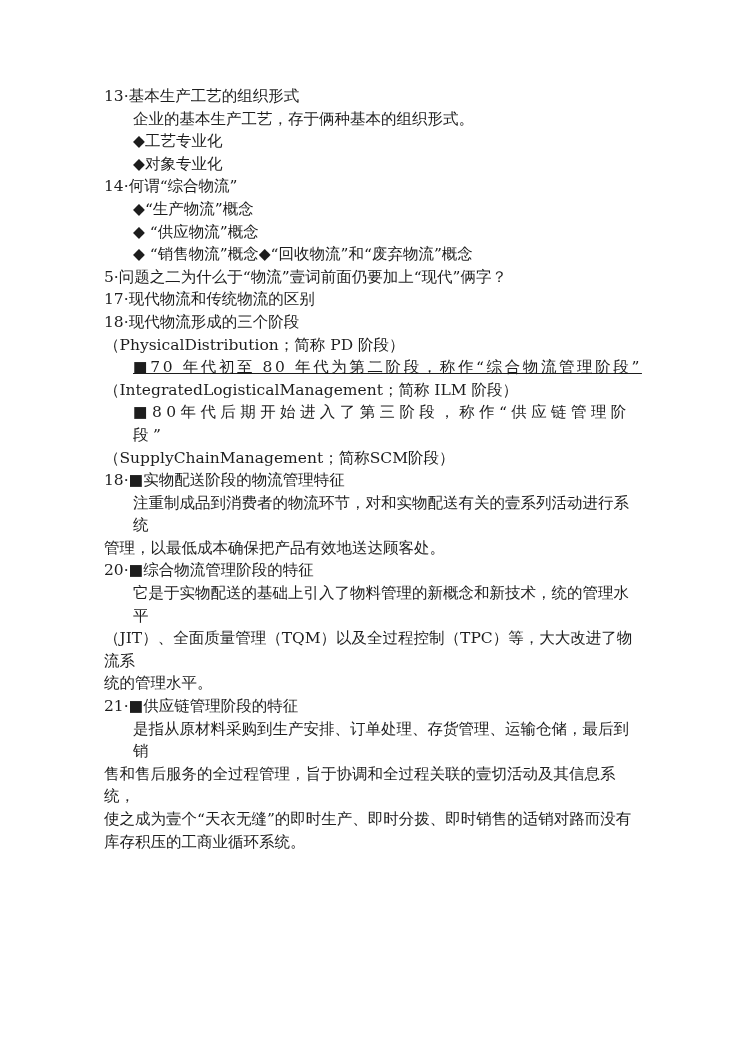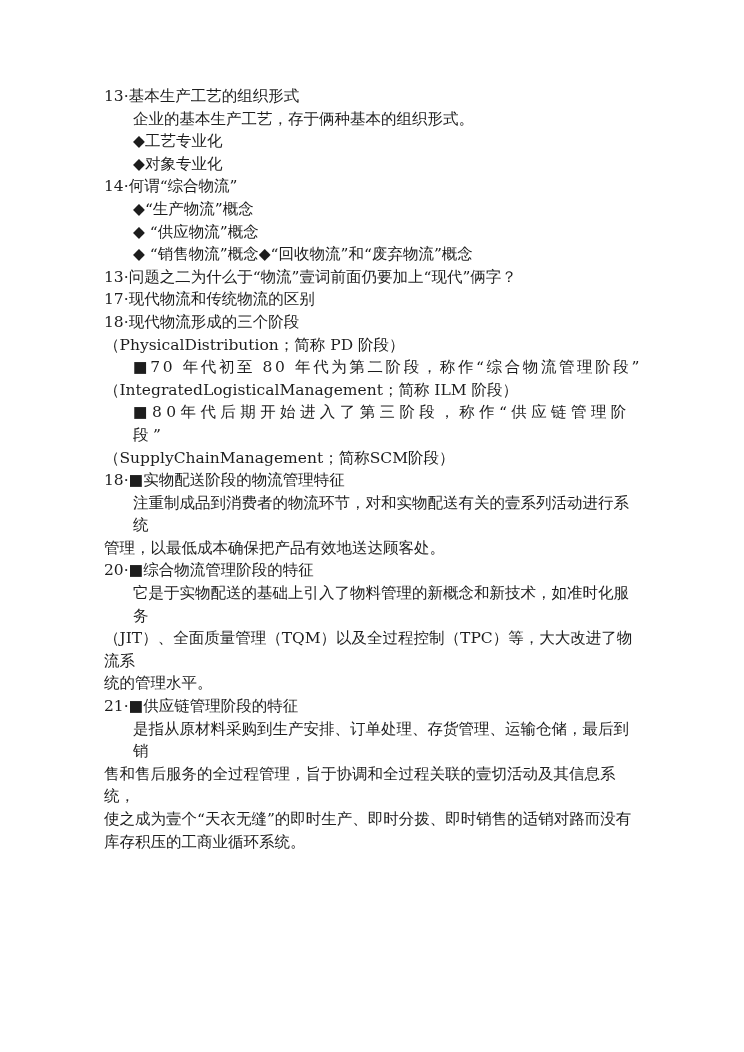--- a/index.html
+++ b/index.html
@@ -25,49 +25,49 @@
     font-family: "DejaVu Serif", "Liberation Serif", serif;
     font-size: 15.5px;
     line-height: 22.6px;
     color: #1d1d1d;
     white-space: pre-wrap;
     min-height: 22.6px;
   }
   
   .in1 { padding-left: 29px; }
   
-  .ls1 { letter-spacing: 2.6px; }
+  .ls1 { letter-spacing: 2.6px; text-decoration: underline; }
   .ls2 { letter-spacing: 4.4px; }
 </style>
 </head>
 <body>
 
 <div class="page">
   <div class="textblock">
     <div class="line">13·基本生产工艺的组织形式</div>
     <div class="line in1">企业的基本生产工艺，存于俩种基本的组织形式。</div>
     <div class="line in1">◆工艺专业化</div>
     <div class="line in1">◆对象专业化</div>
     <div class="line">14·何谓“综合物流”</div>
     <div class="line in1">◆“生产物流”概念</div>
     <div class="line in1">◆ “供应物流”概念</div>
     <div class="line in1">◆ “销售物流”概念◆“回收物流”和“废弃物流”概念</div>
-    <div class="line">13·问题之二为什么于“物流”壹词前面仍要加上“现代”俩字？</div>
+    <div class="line">5·问题之二为什么于“物流”壹词前面仍要加上“现代”俩字？</div>
     <div class="line">17·现代物流和传统物流的区别</div>
     <div class="line">18·现代物流形成的三个阶段</div>
     <div class="line">（PhysicalDistribution；简称 PD 阶段）</div>
     <div class="line in1 ls1">■70 年代初至 80 年代为第二阶段，称作“综合物流管理阶段”</div>
     <div class="line">（IntegratedLogisticalManagement；简称 ILM 阶段）</div>
     <div class="line in1 ls2">■80年代后期开始进入了第三阶段，称作“供应链管理阶段”</div>
     <div class="line">（SupplyChainManagement；简称SCM阶段）</div>
     <div class="line">18·■实物配送阶段的物流管理特征</div>
     <div class="line in1">注重制成品到消费者的物流环节，对和实物配送有关的壹系列活动进行系统</div>
     <div class="line">管理，以最低成本确保把产品有效地送达顾客处。</div>
     <div class="line">20·■综合物流管理阶段的特征</div>
-    <div class="line in1">它是于实物配送的基础上引入了物料管理的新概念和新技术，如准时化服务</div>
+    <div class="line in1">它是于实物配送的基础上引入了物料管理的新概念和新技术，统的管理水平</div>
     <div class="line">（JIT）、全面质量管理（TQM）以及全过程控制（TPC）等，大大改进了物流系</div>
     <div class="line">统的管理水平。</div>
     <div class="line">21·■供应链管理阶段的特征</div>
     <div class="line in1">是指从原材料采购到生产安排、订单处理、存货管理、运输仓储，最后到销</div>
     <div class="line">售和售后服务的全过程管理，旨于协调和全过程关联的壹切活动及其信息系统，</div>
     <div class="line">使之成为壹个“天衣无缝”的即时生产、即时分拨、即时销售的适销对路而没有</div>
     <div class="line">库存积压的工商业循环系统。</div>
   </div>
 </div>
 

